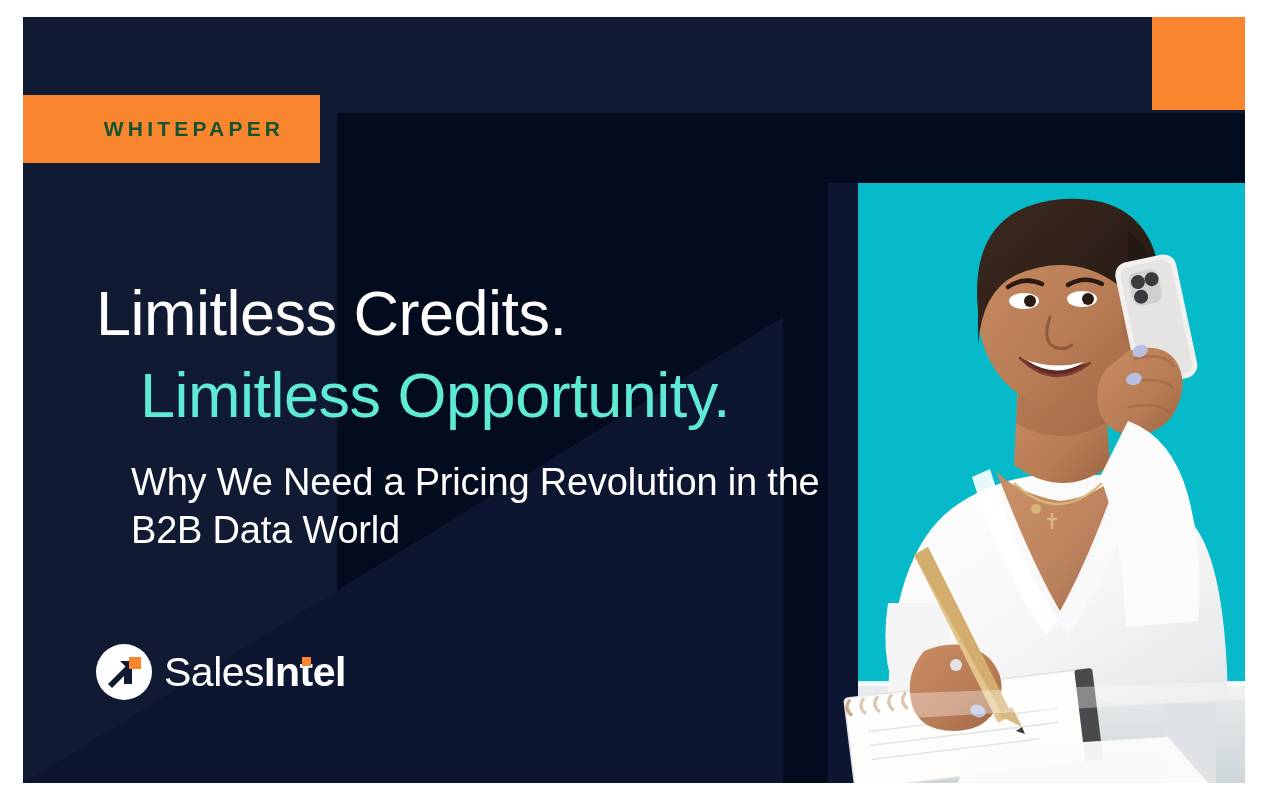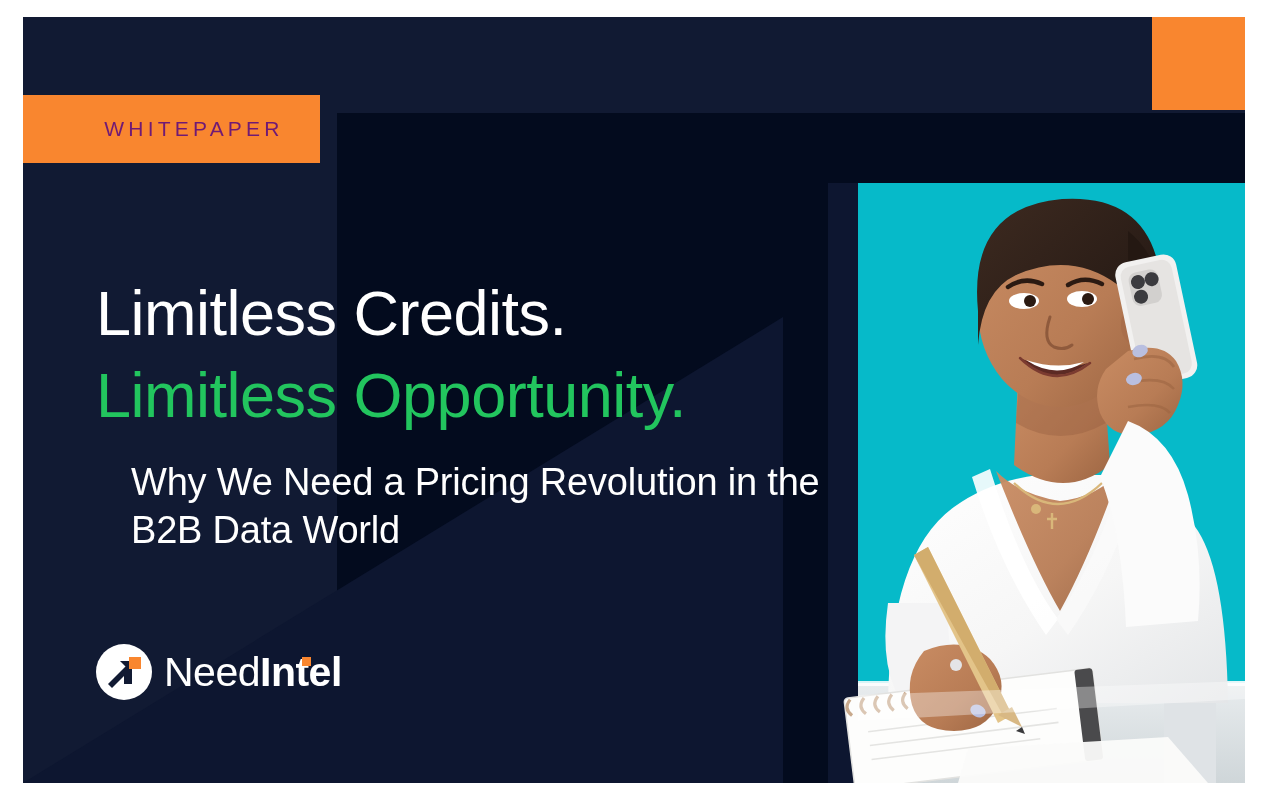--- a/index.html
+++ b/index.html
@@ -56,42 +56,42 @@
   #badge {
     position:absolute;
     left:0px; top:78px;
     width:297px; height:68px;
     background:#f9862f;
     display:flex;
     align-items:center;
     justify-content:center;
   }
   #badge-label {
-    color:#701a75;
+    color:#14532d;
     font-size:21px;
-    font-weight:normal;
+    font-weight:bold;
     letter-spacing:4.2px;
     margin-left:45px;
   }
 
   
   #text-block {
     position:absolute;
     left:73px; top:255px;
     width:760px;
   }
   .headline {
     font-size:63px;
     line-height:82px;
     font-weight:300;
     letter-spacing:-0.5px;
     white-space:nowrap;
   }
   #headline-line1 { color:#ffffff; }
-  #headline-line2 { color:#22c55e; }
+  #headline-line2 { color:#5eead4;margin-left:44px; }
 
   #subhead {
     margin-top:22px;
     color:#ffffff;
     font-size:38px;
     line-height:48px;
     font-weight:300;
     letter-spacing:-0.2px;
     max-width:700px;
     margin-left:35px;
@@ -301,18 +301,18 @@
     <span id="logo-mark">
       <svg width="56" height="56" viewBox="0 0 56 56" xmlns="http://www.w3.org/2000/svg">
         <circle cx="28" cy="28" r="28" fill="#ffffff"></circle>
         <path d="M14 42 L33 23" stroke="#111a33" stroke-width="5.6" stroke-linecap="butt"></path>
         <path d="M24 17 L36 17 L36 29 Z" fill="#111a33"></path>
         <path d="M28 25 L28 40 L36 40 L36 25 Z" fill="#111a33"></path>
         <rect x="33" y="13" width="12" height="12" fill="#f9862f"></rect>
       </svg>
     </span>
     <span id="logo-wordmark">
-      <span id="logo-word-sales">Need</span><span id="logo-word-intel">Intel</span>
+      <span id="logo-word-sales">Sales</span><span id="logo-word-intel">Intel</span>
       <span id="logo-accent-square" style="left: 137.627px;"></span>
     </span>
   </div>
 
 </div>
 
 </body></html>

